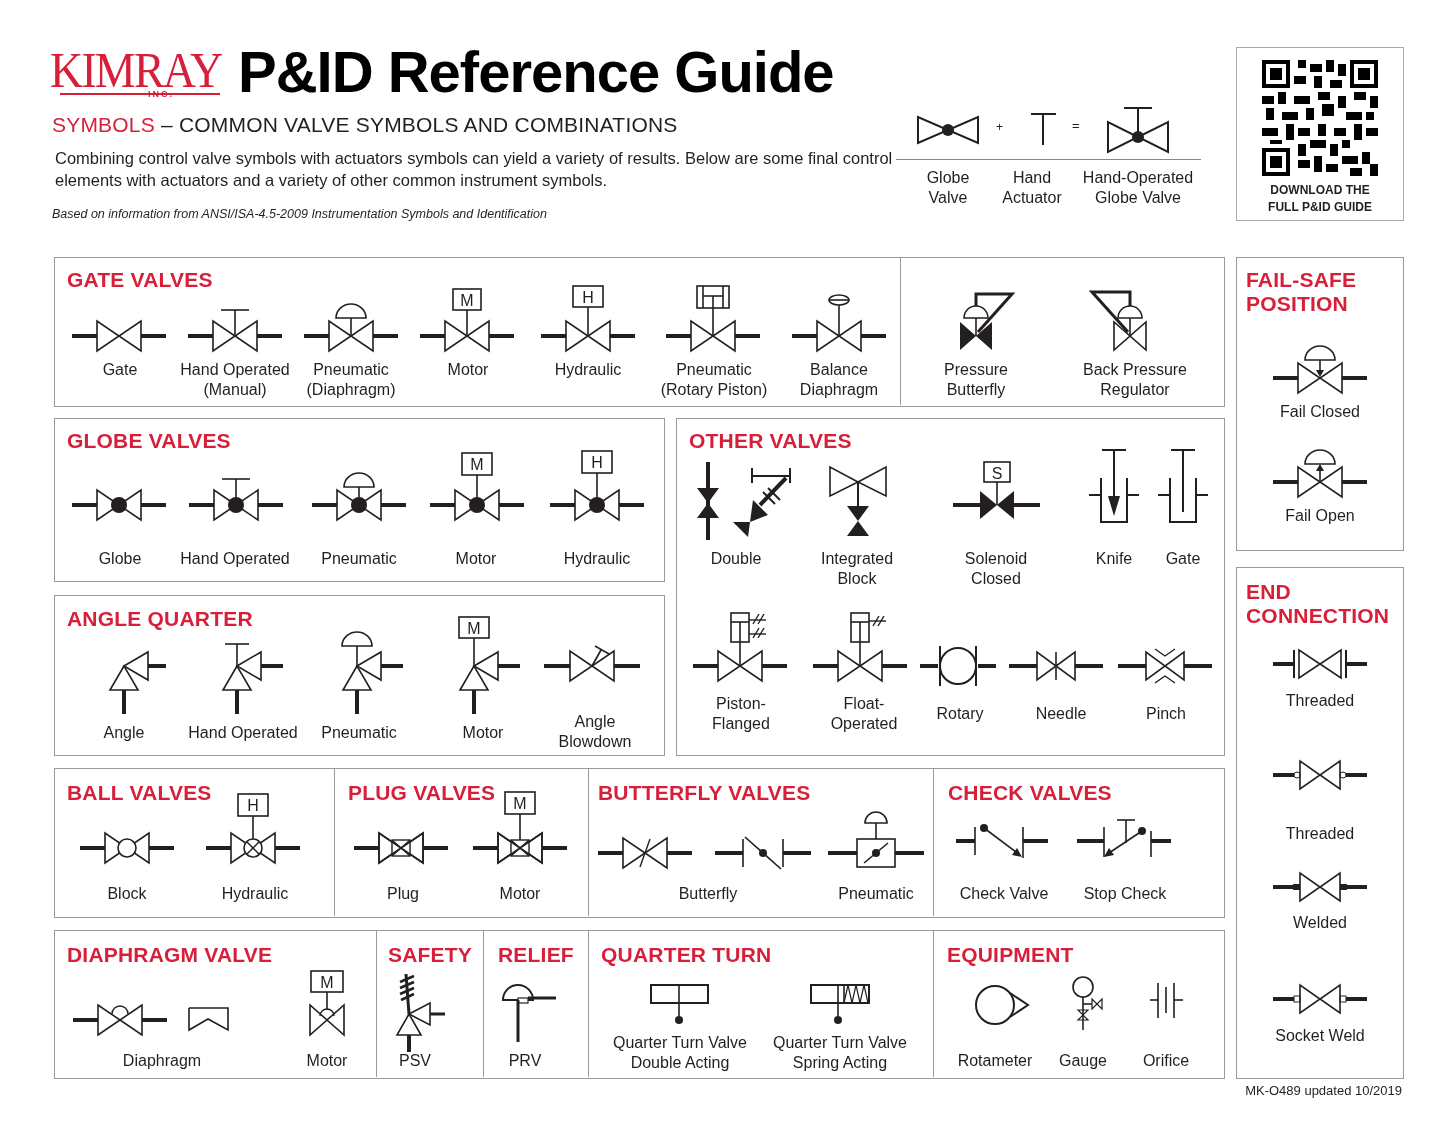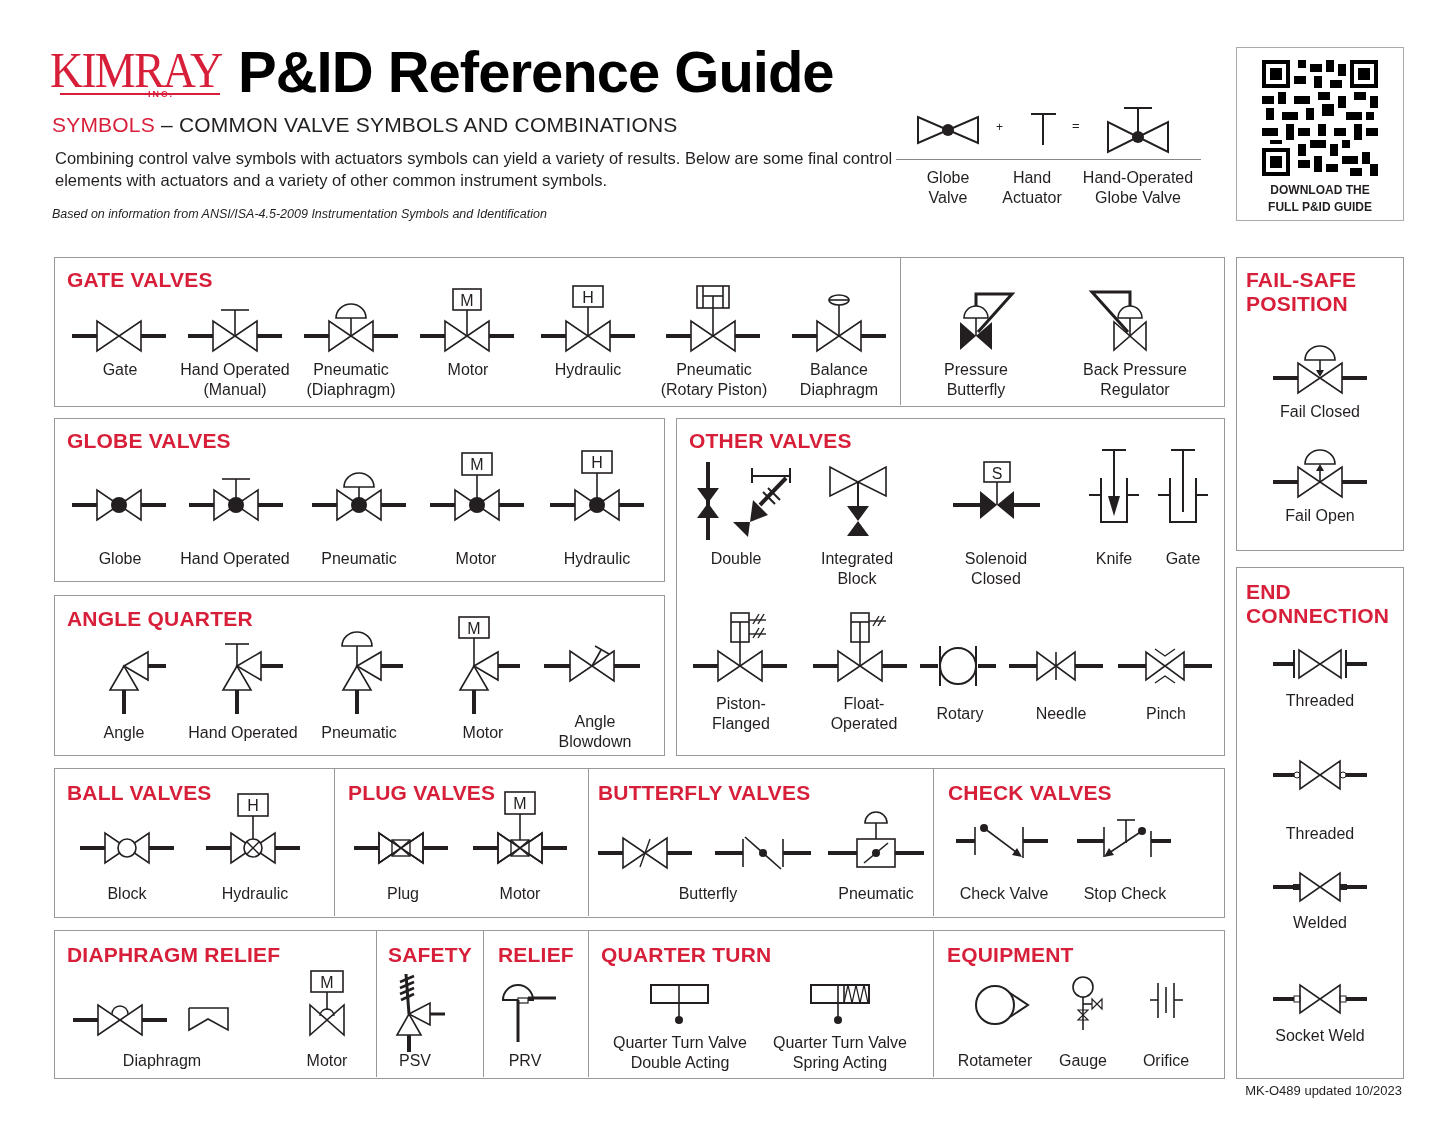--- a/index.html
+++ b/index.html
@@ -585,21 +585,21 @@
 <div class="lbl" style="left:708px;top:884px">Butterfly</div>
 <div class="lbl" style="left:876px;top:884px">Pneumatic</div>
 <div class="lbl" style="left:1004px;top:884px">Check Valve</div>
 <div class="lbl" style="left:1125px;top:884px">Stop Check</div>
 
 <div class="panel" style="left:54px;top:930px;width:1169px;height:147px"></div>
 <div class="vdiv" style="left:376px;top:930px;height:147px"></div>
 <div class="vdiv" style="left:483px;top:930px;height:147px"></div>
 <div class="vdiv" style="left:588px;top:930px;height:147px"></div>
 <div class="vdiv" style="left:933px;top:930px;height:147px"></div>
-<div class="ptitle" style="left:67px;top:943px">DIAPHRAGM RELIEF</div>
+<div class="ptitle" style="left:67px;top:943px">DIAPHRAGM VALVE</div>
 <div class="ptitle" style="left:388px;top:943px">SAFETY</div>
 <div class="ptitle" style="left:498px;top:943px">RELIEF</div>
 <div class="ptitle" style="left:601px;top:943px">QUARTER TURN</div>
 <div class="ptitle" style="left:947px;top:943px">EQUIPMENT</div>
 <svg class="sym" style="left:0;top:0" width="1454" height="1090">
   <g transform="translate(120,1020)">
       <use href="#gate"></use>
       <path d="M-8,-6 A8,8 0 0 1 8,-6" fill="none" stroke="#231f20" stroke-width="1.4"></path>
     </g>
   <g>
@@ -670,13 +670,13 @@
 <div class="lbl" style="left:415px;top:1051px">PSV</div>
 <div class="lbl" style="left:525px;top:1051px">PRV</div>
 <div class="lbl" style="left:680px;top:1033px;white-space:pre">Quarter Turn Valve
 Double Acting</div>
 <div class="lbl" style="left:840px;top:1033px;white-space:pre">Quarter Turn Valve
 Spring Acting</div>
 <div class="lbl" style="left:995px;top:1051px">Rotameter</div>
 <div class="lbl" style="left:1083px;top:1051px">Gauge</div>
 <div class="lbl" style="left:1166px;top:1051px">Orifice</div>
 
-<div class="abs footer">MK-O489 updated 10/2023</div>
+<div class="abs footer">MK-O489 updated 10/2019</div>
 
 </body></html>

